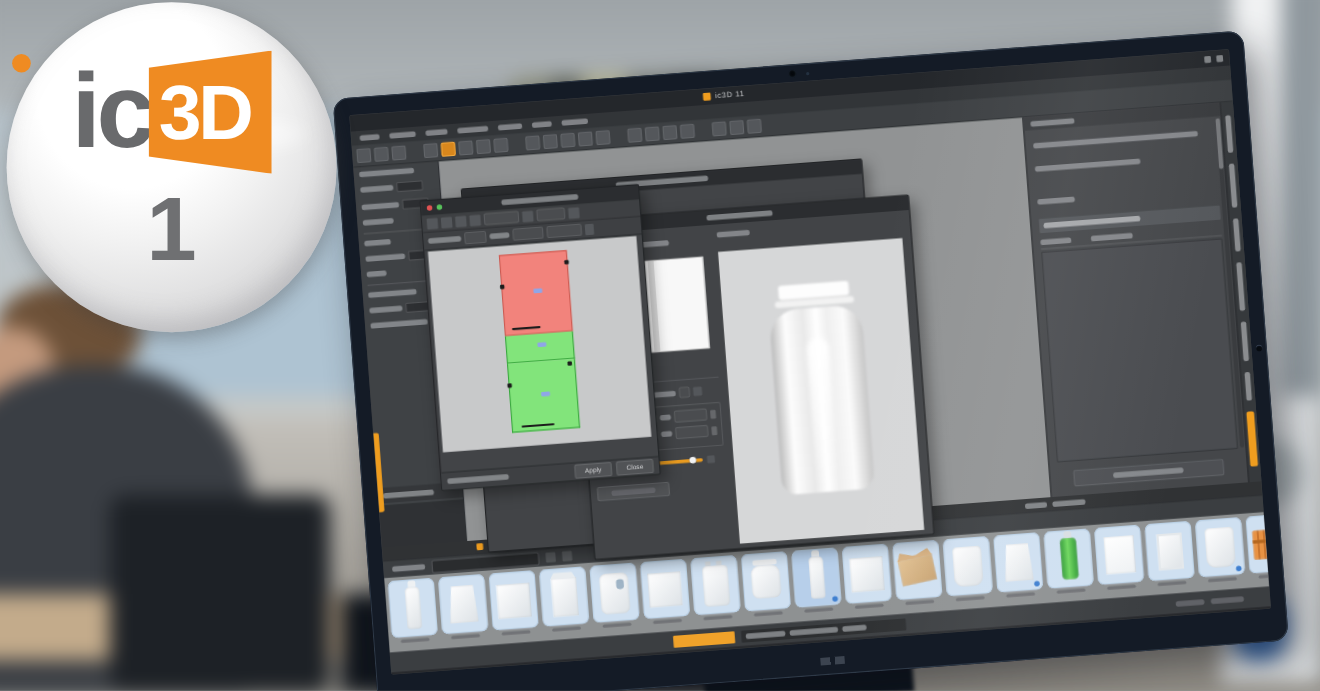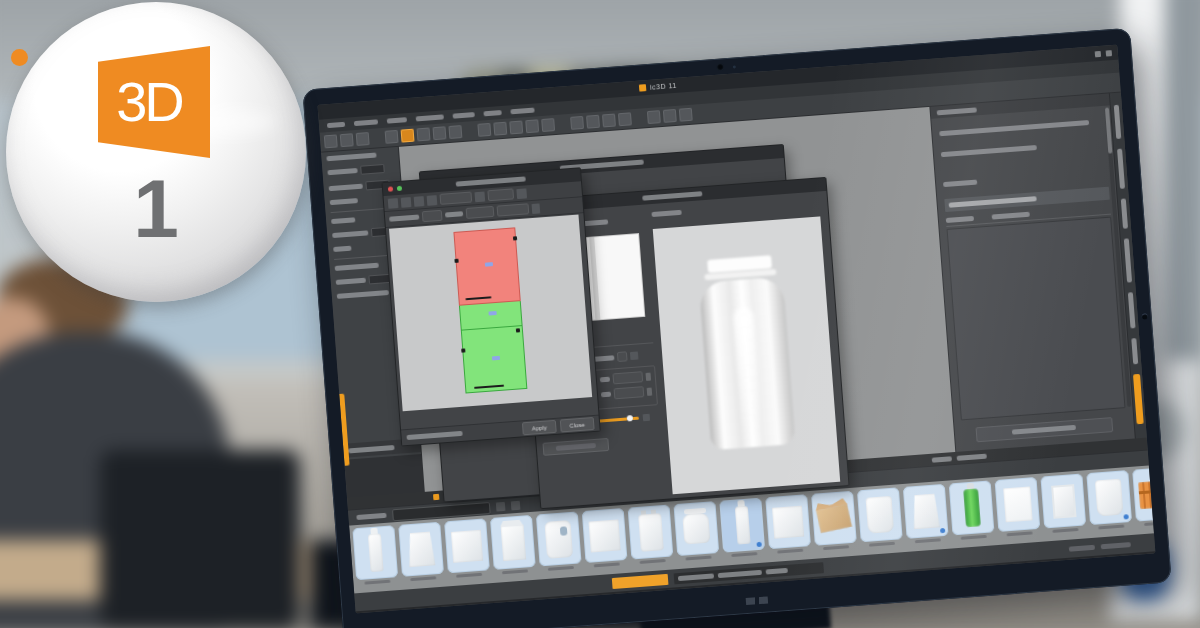--- a/index.html
+++ b/index.html
@@ -169,21 +169,21 @@
   .badge{position:absolute;left:6px;top:2px;width:300px;height:300px;border-radius:50%;z-index:10;
     background:radial-gradient(circle at 38% 28%,#ffffff 0 30%,#f1f1f1 48%,#dcdcdd 72%,#c2c2c4 100%);
     box-shadow:2px 6px 18px rgba(60,60,60,.35), inset -6px -10px 22px rgba(140,140,145,.35)}
   .badge::after{content:"";position:absolute;left:10%;top:34%;width:80%;height:12%;border-radius:50%;
     background:rgba(255,255,255,.55);filter:blur(8px)}
   .logo-row{position:absolute;left:0;top:44px;width:100%;display:flex;align-items:center;justify-content:center;z-index:2}
   .logo-ic{font-size:96px;font-weight:bold;color:#696a6c;letter-spacing:-4px;line-height:1;position:relative;margin-right:2px}
   .logo-idot{position:absolute;left:5px;top:3px;width:17px;height:17px;border-radius:50%;background:#ef8b22}
   .wedge{width:112px;height:112px;background:#ef8b22;clip-path:polygon(0 14%,100% 0,100% 100%,0 86%);
     display:flex;align-items:center;justify-content:center;margin-left:-4px}
-  .logo-3d{font-size:56px;font-weight:normal;color:#ffffff;letter-spacing:-3px;margin-left:-10px;line-height:1}
+  .logo-3d{font-size:70px;font-weight:bold;color:#ffffff;letter-spacing:-3px;margin-left:-10px;line-height:1}
   .badge-ver{position:absolute;left:0;top:160px;width:100%;text-align:center;font-size:82px;font-weight:bold;color:#6f7072;z-index:2}
 </style>
 </head>
 <body>
 
 <div class="bg">
   <div class="bg-top"></div>
     <div class="bg-mid"></div>
     <div class="bg-bot"></div>
   <div class="bg-wall"></div>
@@ -590,19 +590,20 @@
     </div>
     <div class="screen-bottom"></div>
 
    </div>
    <div class="glare"></div>
   </div>
 </div>
 
 <div class="badge">
   <div class="logo-row">
+    <span class="logo-ic">ic</span>
     <span class="logo-idot"></span>
     <span class="wedge">
       <span class="logo-3d">3D</span>
     </span>
   </div>
   <div class="badge-ver">1</div>
 </div>
 
 </body></html>

